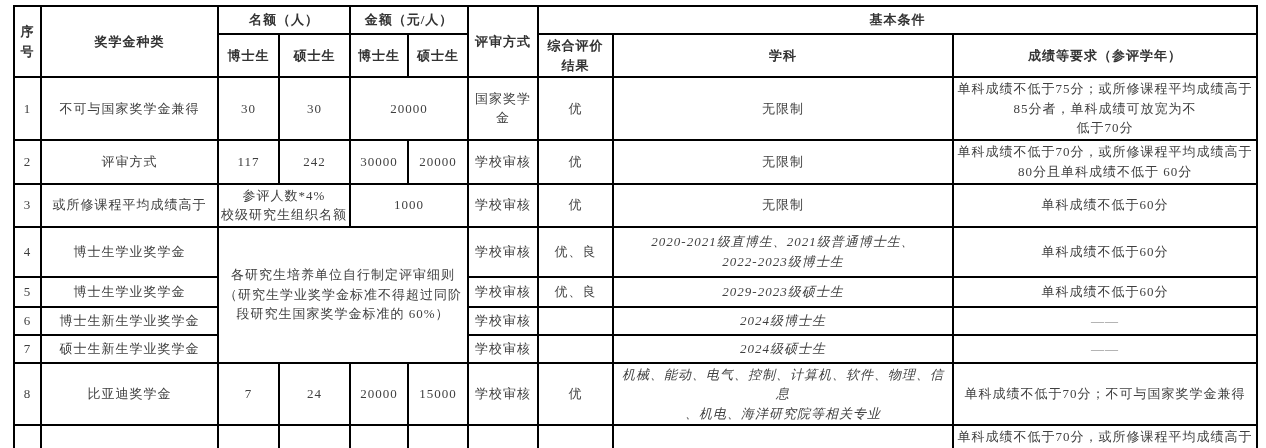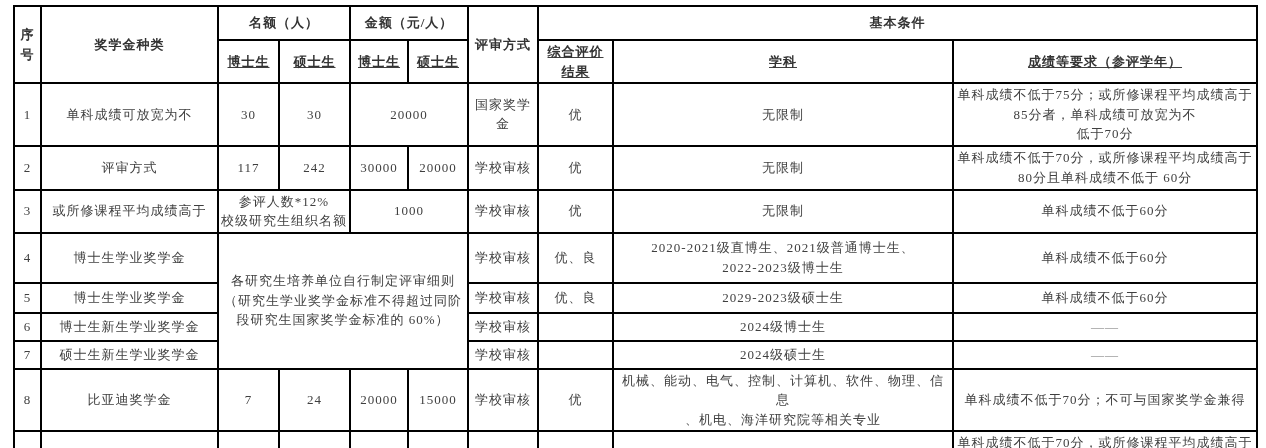--- a/index.html
+++ b/index.html
@@ -22,37 +22,37 @@
     text-align: center;
     vertical-align: middle;
     font-size: 13px;
     line-height: 1.5;
     letter-spacing: 1px;
     padding: 1px 2px;
     white-space: pre-line;
     overflow: hidden;
   }
   table.schol th { font-weight: bold; color: #333333; }
-  tr.hr1 { height: 34px; }
-  tr.hr2 { height: 34px; text-decoration: underline; }
+  tr.hr1 { height: 28px; }
+  tr.hr2 { height: 34px; }
   tr.r1 { height: 60px; }
   tr.r2 { height: 44px; }
   tr.r3 { height: 35px; }
   tr.r4 { height: 50px; }
   tr.r5 { height: 30px; }
   tr.r6 { height: 28px; }
   tr.r7 { height: 28px; }
   tr.r8 { height: 43px; }
   tr.r9 { height: 52px; }
   td.vtop { vertical-align: top; line-height: 1.25; }
   td.small { font-size: 11px; line-height: 1.25; letter-spacing: 0.5px; }
   td.dash { color: #8c8c8c; letter-spacing: 0; }
   td.note { font-size: 13px; line-height: 1.6; }
   td.grade { font-size: 12.5px; line-height: 1.45; margin-top: 36px; }
-  td.disc  { font-size: 12.5px; line-height: 1.45; }
+  td.disc  { font-size: 12.5px; line-height: 1.45; font-style: italic; }
 </style>
 </head>
 <body>
 
 <div class="page">
   <table class="schol">
     <colgroup>
       <col style="width:27px">
         <col style="width:177px">
         <col style="width:61px">
@@ -79,21 +79,21 @@
         <th>博士生</th>
         <th>硕士生</th>
         <th>综合评价结果</th>
         <th>学科</th>
         <th>成绩等要求（参评学年）</th>
       </tr>
     </thead>
     <tbody>
       <tr class="r1">
         <td>1</td>
-        <td>单科成绩可放宽为不</td>
+        <td>不可与国家奖学金兼得</td>
         <td>30</td>
         <td>30</td>
         <td colspan="2">20000</td>
         <td>国家奖学金</td>
         <td>优</td>
         <td>无限制</td>
         <td class="grade">单科成绩不低于75分；或所修课程平均成绩高于
 85分者，单科成绩可放宽为不
 低于70分</td>
       </tr>
@@ -106,21 +106,21 @@
         <td>20000</td>
         <td>学校审核</td>
         <td>优</td>
         <td>无限制</td>
         <td class="grade">单科成绩不低于70分，或所修课程平均成绩高于
 80分且单科成绩不低于 60分</td>
       </tr>
       <tr class="r3">
         <td>3</td>
         <td>或所修课程平均成绩高于</td>
-        <td colspan="2" class="small">参评人数*12%
+        <td colspan="2" class="small">参评人数*4%
 校级研究生组织名额</td>
         <td colspan="2">1000</td>
         <td>学校审核</td>
         <td>优</td>
         <td>无限制</td>
         <td class="grade">单科成绩不低于60分</td>
       </tr>
       <tr class="r4">
         <td class="vtop">4</td>
         <td>博士生学业奖学金</td>

